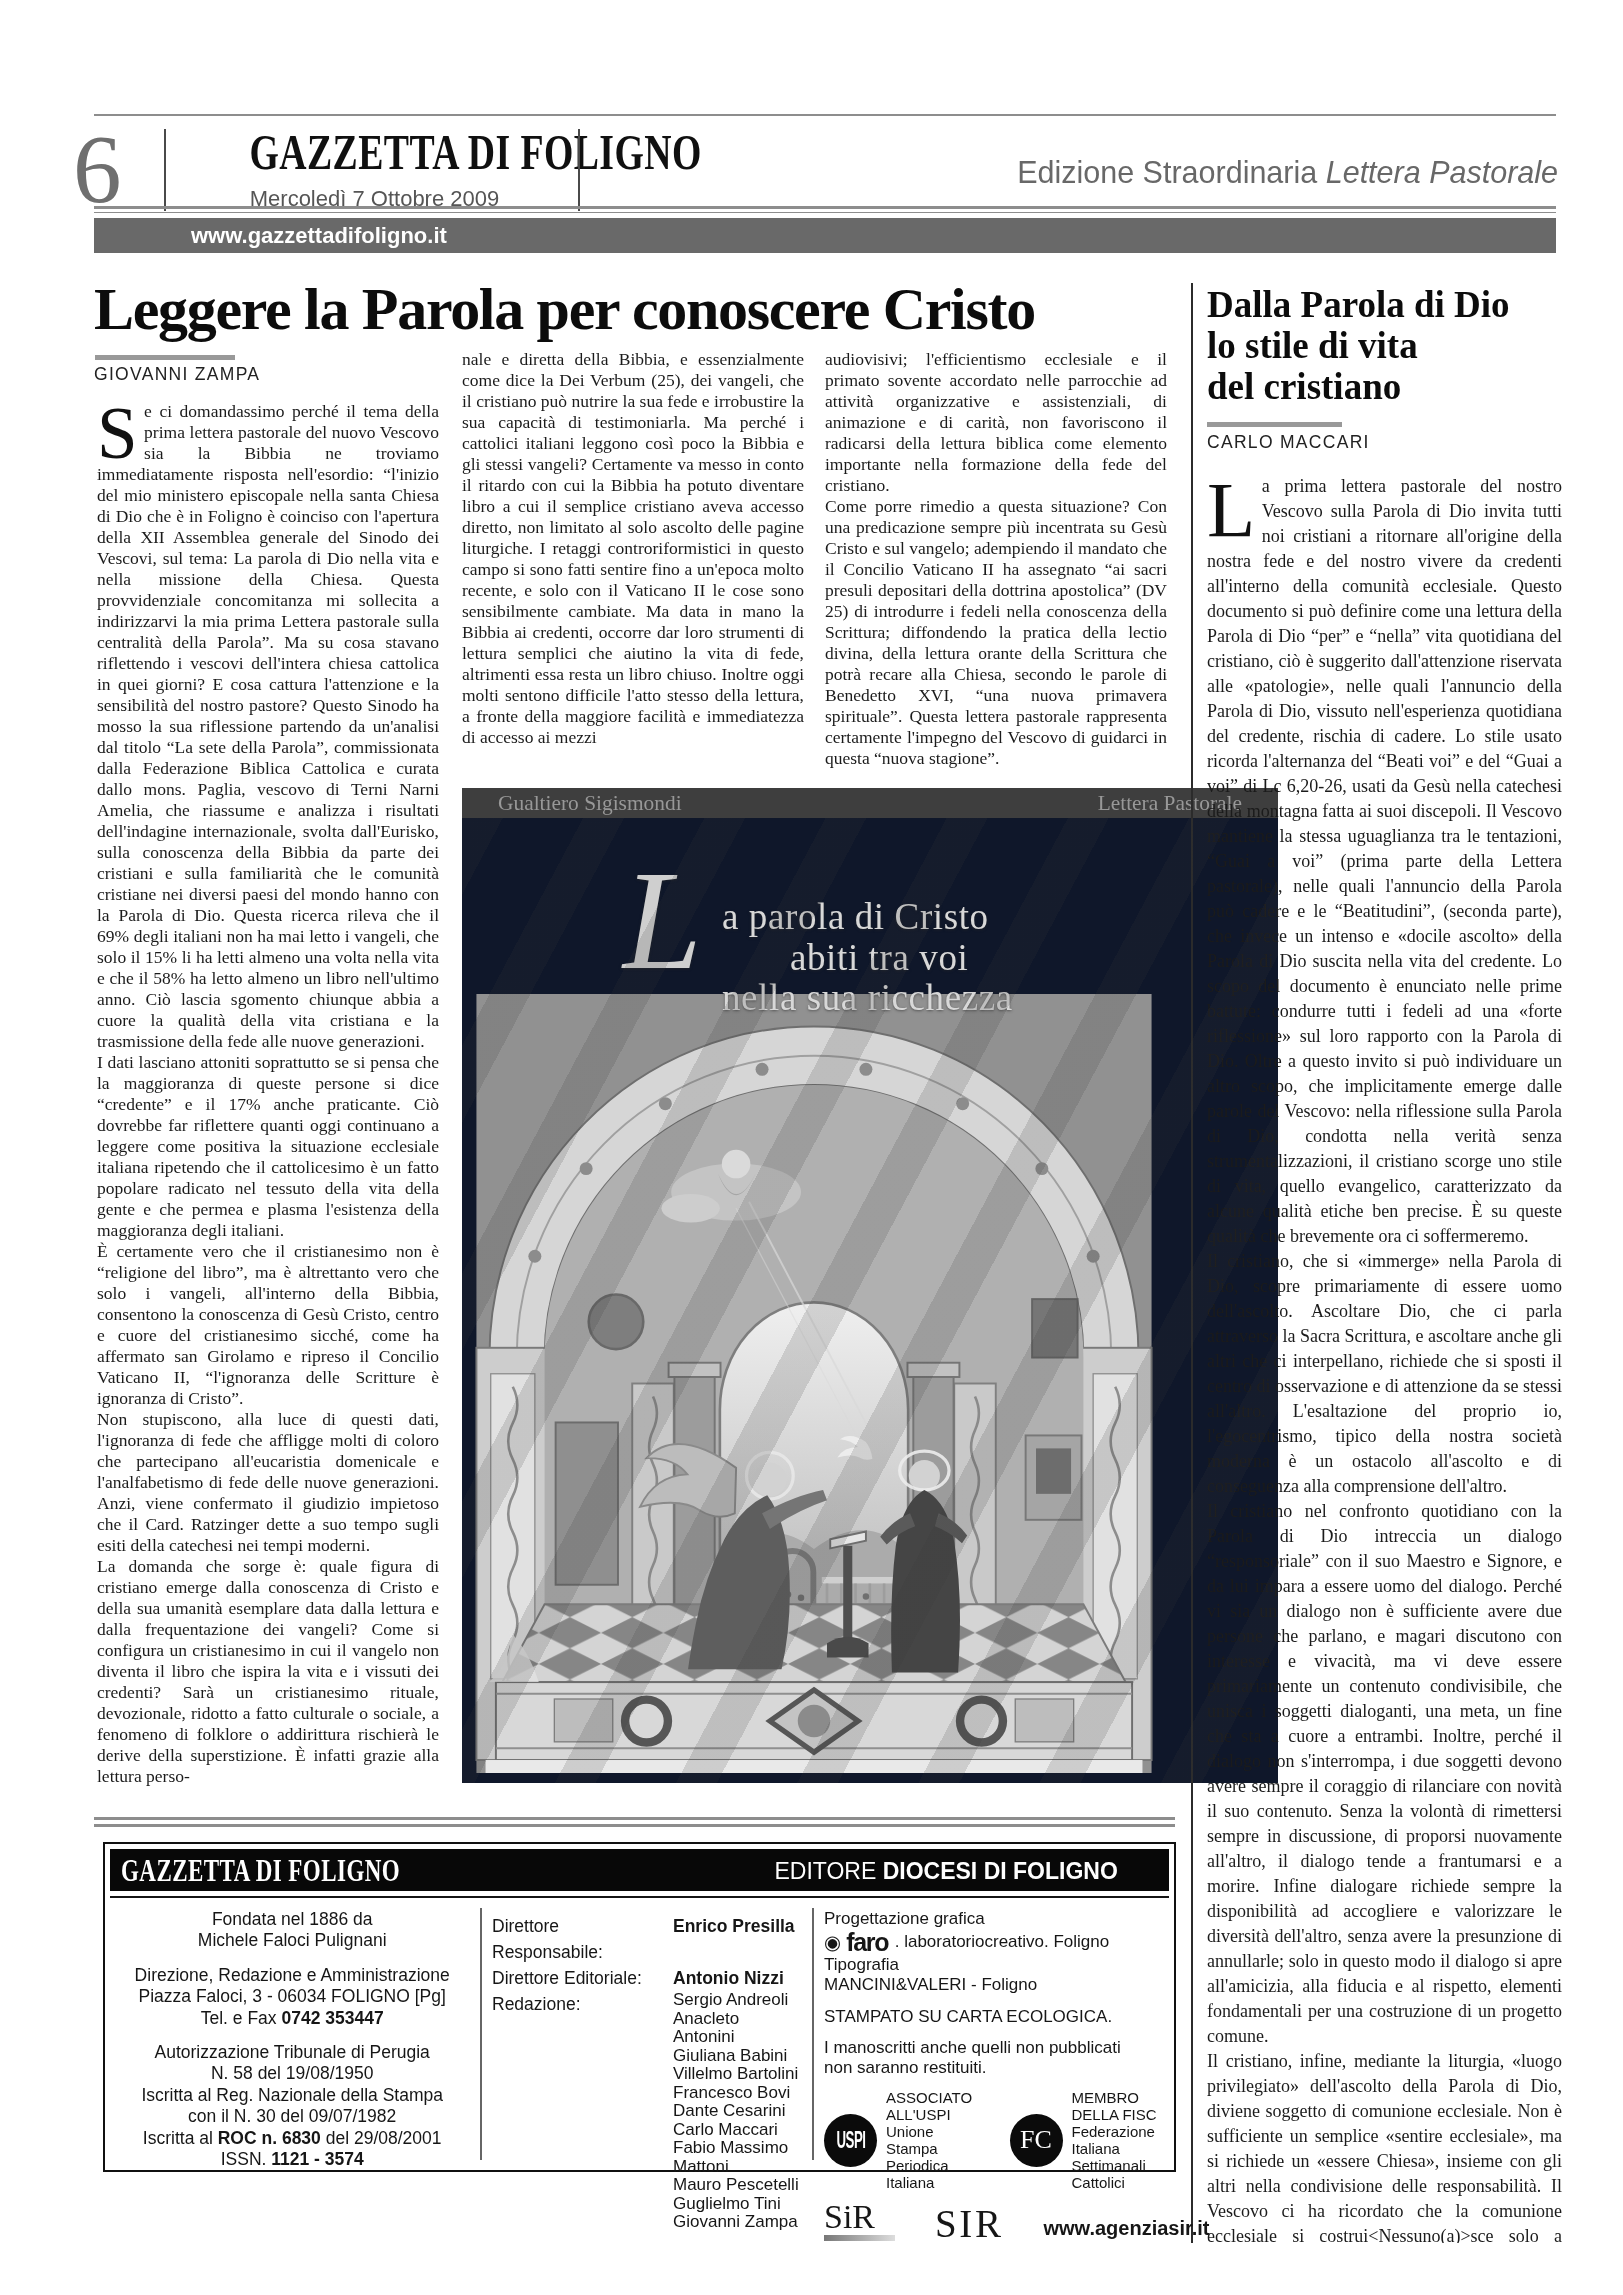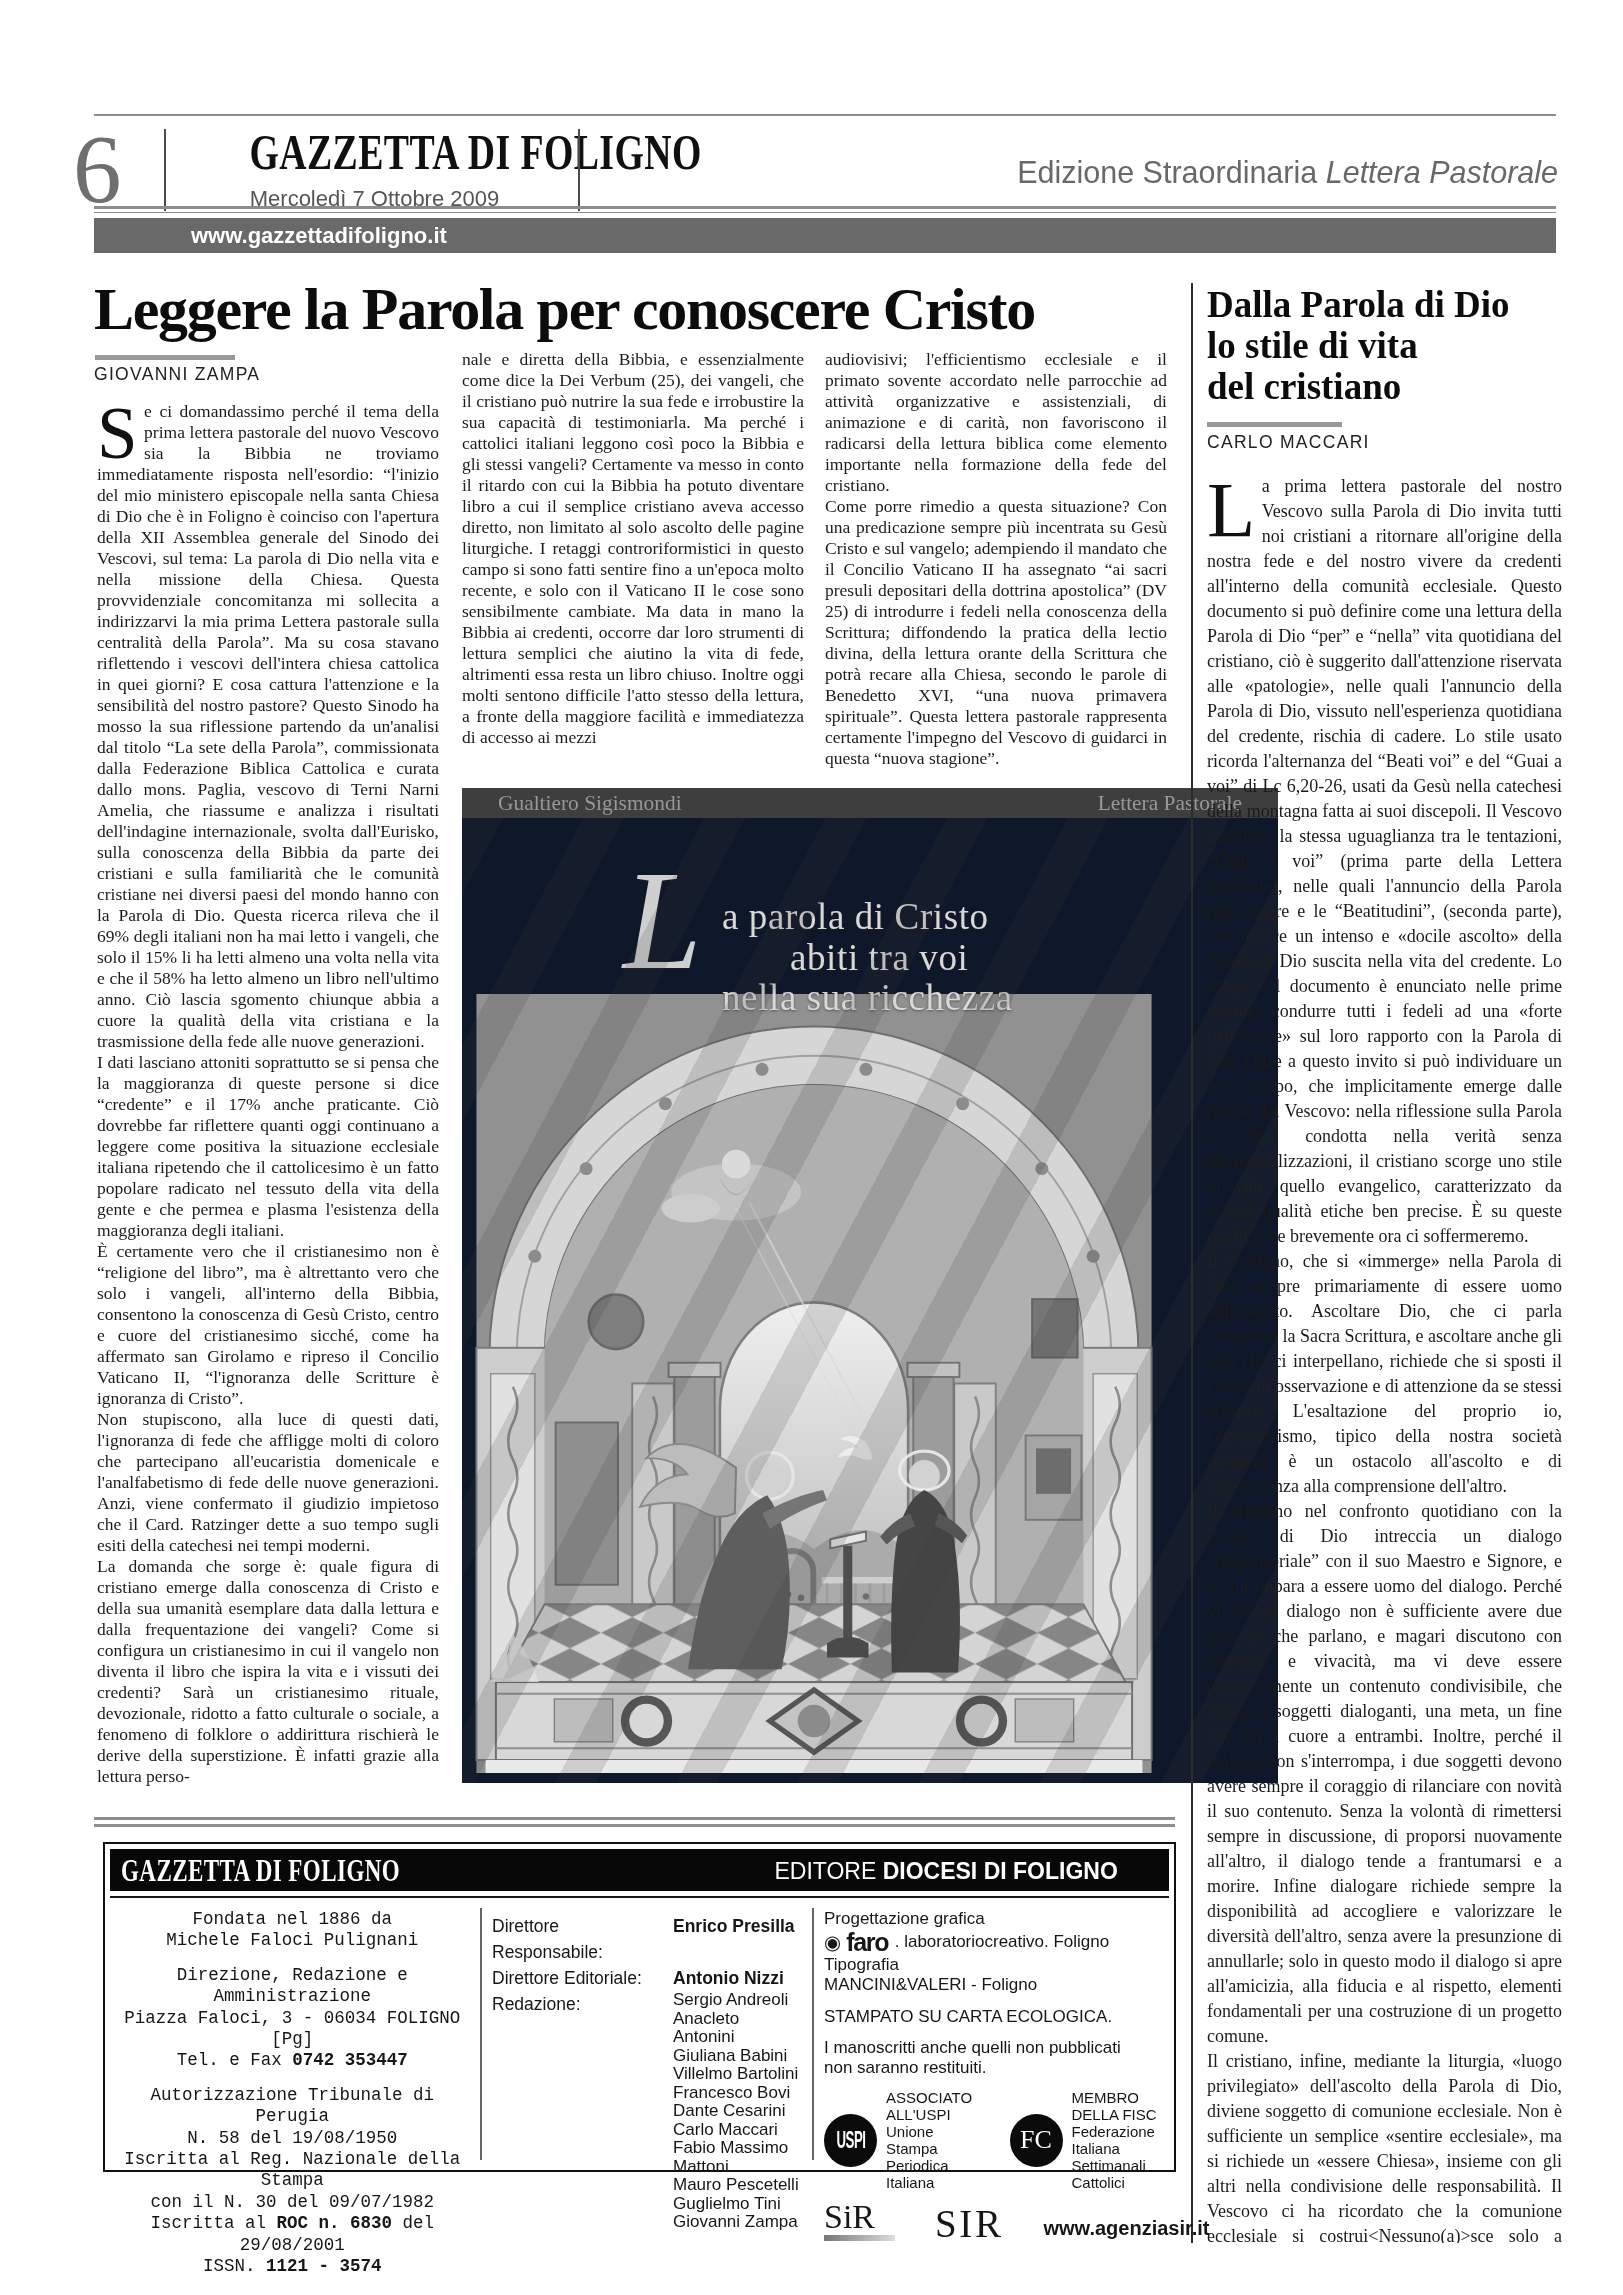--- a/index.html
+++ b/index.html
@@ -70,21 +70,21 @@
   .footer-box { position:absolute; left:103px; top:1842px; width:1073px; height:330px;
     border:2.6px solid #101010; background:#fff; }
   .footer-bar { position:absolute; left:5.2px; right:5.2px; top:5.2px; height:42px; background:#080808; }
   .footer-bar-line { position:absolute; left:5.2px; right:5.2px; top:52px; height:1.9px; background:#151515; }
   .footer-masthead { position:absolute; left:10.4px; top:4.5px; color:#fff; font-weight:bold;
     font-size:32px; line-height:1; transform:scaleX(0.72); transform-origin:left center;
     white-space:nowrap; letter-spacing:0.6px; }
   .footer-editore { position:absolute; right:51px; top:9px; color:#fff;
     font-family:"Liberation Sans",sans-serif; font-size:23px; white-space:nowrap; }
   .fz-left { position:absolute; left:5.2px; top:65px; width:364px; text-align:center;
-    font-family:Liberation Mono, monospace; font-size:17.5px; line-height:21.4px; color:#161616; }
+    font-family:Liberation Sans, sans-serif; font-size:17.5px; line-height:21.4px; color:#161616; }
   .fz-left .gap { margin-top:13px; }
   .f-div { position:absolute; width:1.9px; background:#666; top:64px; height:252px; }
   .fz-mid { position:absolute; left:387px; top:69px; width:312px;
     font-family:"Liberation Sans",sans-serif; font-size:17.5px; color:#161616; }
   .mid-row { line-height:26px; display:flex; }
   .mid-label { width:181px; flex:none; }
   .redaz-list div { line-height:18.5px; font-size:17px; }
   .fz-right { position:absolute; left:719px; top:65px; width:347px;
     font-family:"Liberation Sans",sans-serif; font-size:17px; line-height:20px; color:#161616; }
   .faro-row { margin:2.6px 0 3.9px 0; display:flex; align-items:center; }

